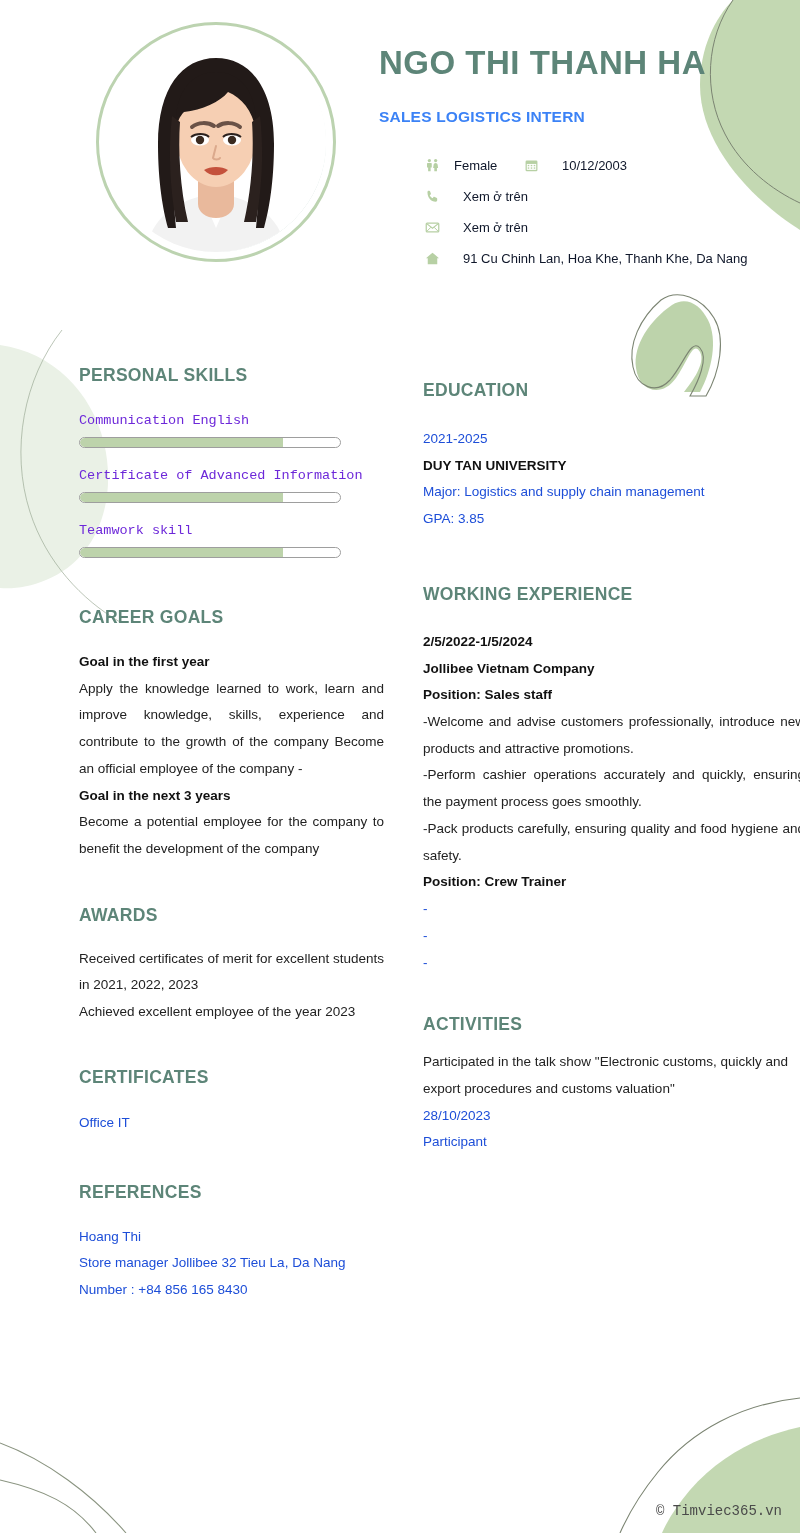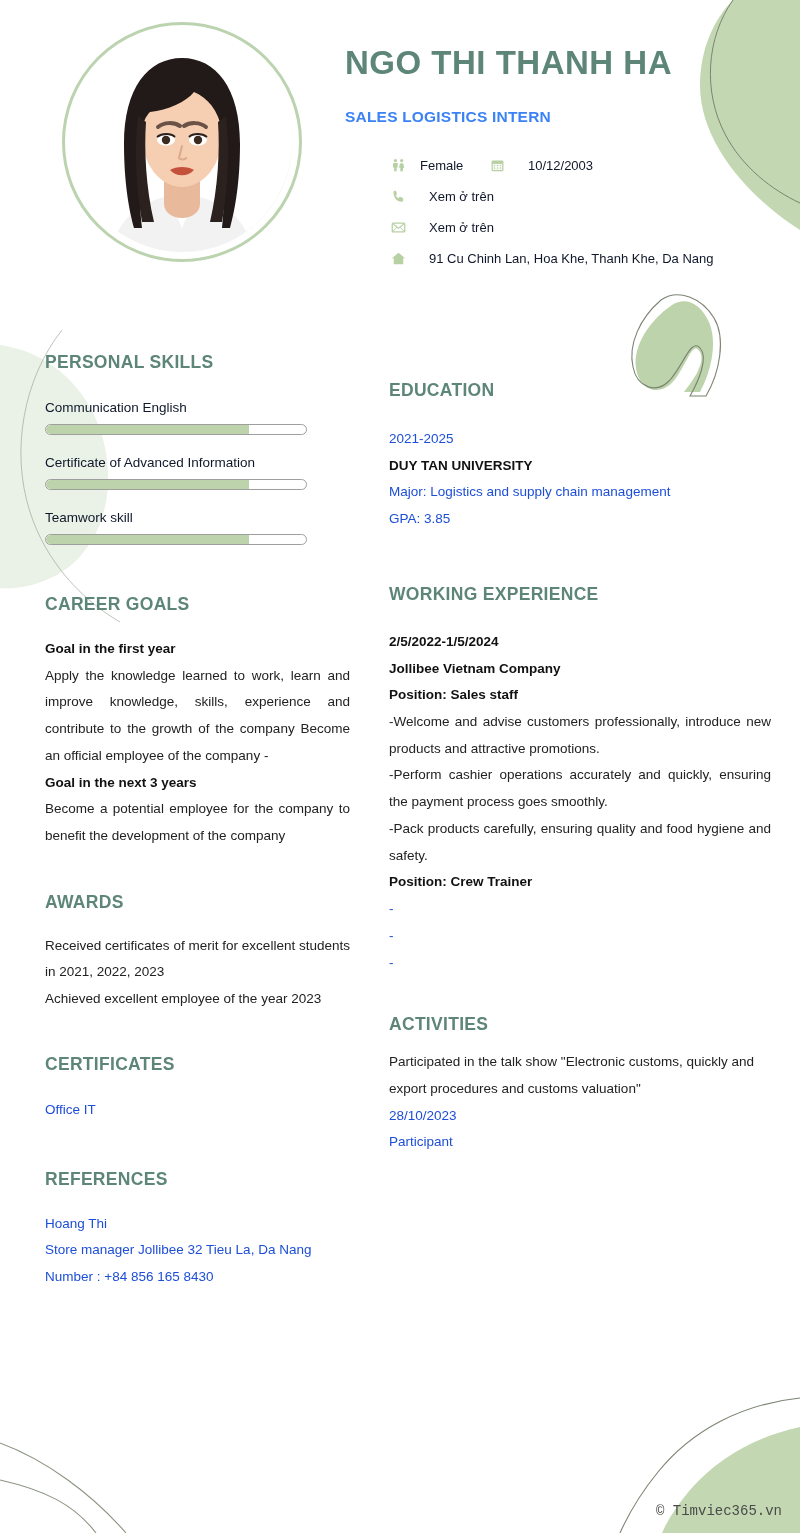--- a/index.html
+++ b/index.html
@@ -12,20 +12,21 @@
     position: relative;
     overflow: hidden;
     color: #222222;
   }
 
   .page {
     position: absolute;
     inset: 0;
     width: 800px;
     height: 1533px;
+    padding-left: 34px;
   }
 
   
   .decor-svg {
     position: absolute;
     left: 0; top: 0;
     width: 800px; height: 1533px;
     pointer-events: none;
     z-index: 0;
   }
@@ -103,21 +104,21 @@
     flex: 0 0 18px;
   }
   .c-icon svg { display: block; }
   .c-text { margin-left: 22px; white-space: nowrap; }
   .c-text.gender { width: 68px; margin-left: 13px; }
   .c-icon.inline-cal { margin-left: 0px; }
 
   
   .col-left {
     position: absolute;
-    left: 45px; top: 352px;
+    left: 45px; top: 365px;
     width: 305px;
   }
   .col-right {
     position: absolute;
     left: 389px; top: 380px;
     width: 382px;
   }
 
   h2.section-title {
     font-size: 17.5px;
@@ -126,22 +127,23 @@
     letter-spacing: 0.3px;
     margin: 0;
   }
 
   .block { margin-bottom: 0; }
 
   
   .skill { margin-top: 0; }
   .skill-label {
     font-size: 13.5px;
-    color: #0f172a;
+    color: #6d28d9;
     margin-bottom: 9px;
+    font-family: Liberation Mono, monospace;
   }
   .bar-track {
     width: 262px;
     height: 11px;
     border-radius: 6px;
     border: 1px solid #9e9e9e;
     background: #ffffff;
     overflow: hidden;
   }
   .bar-fill {

